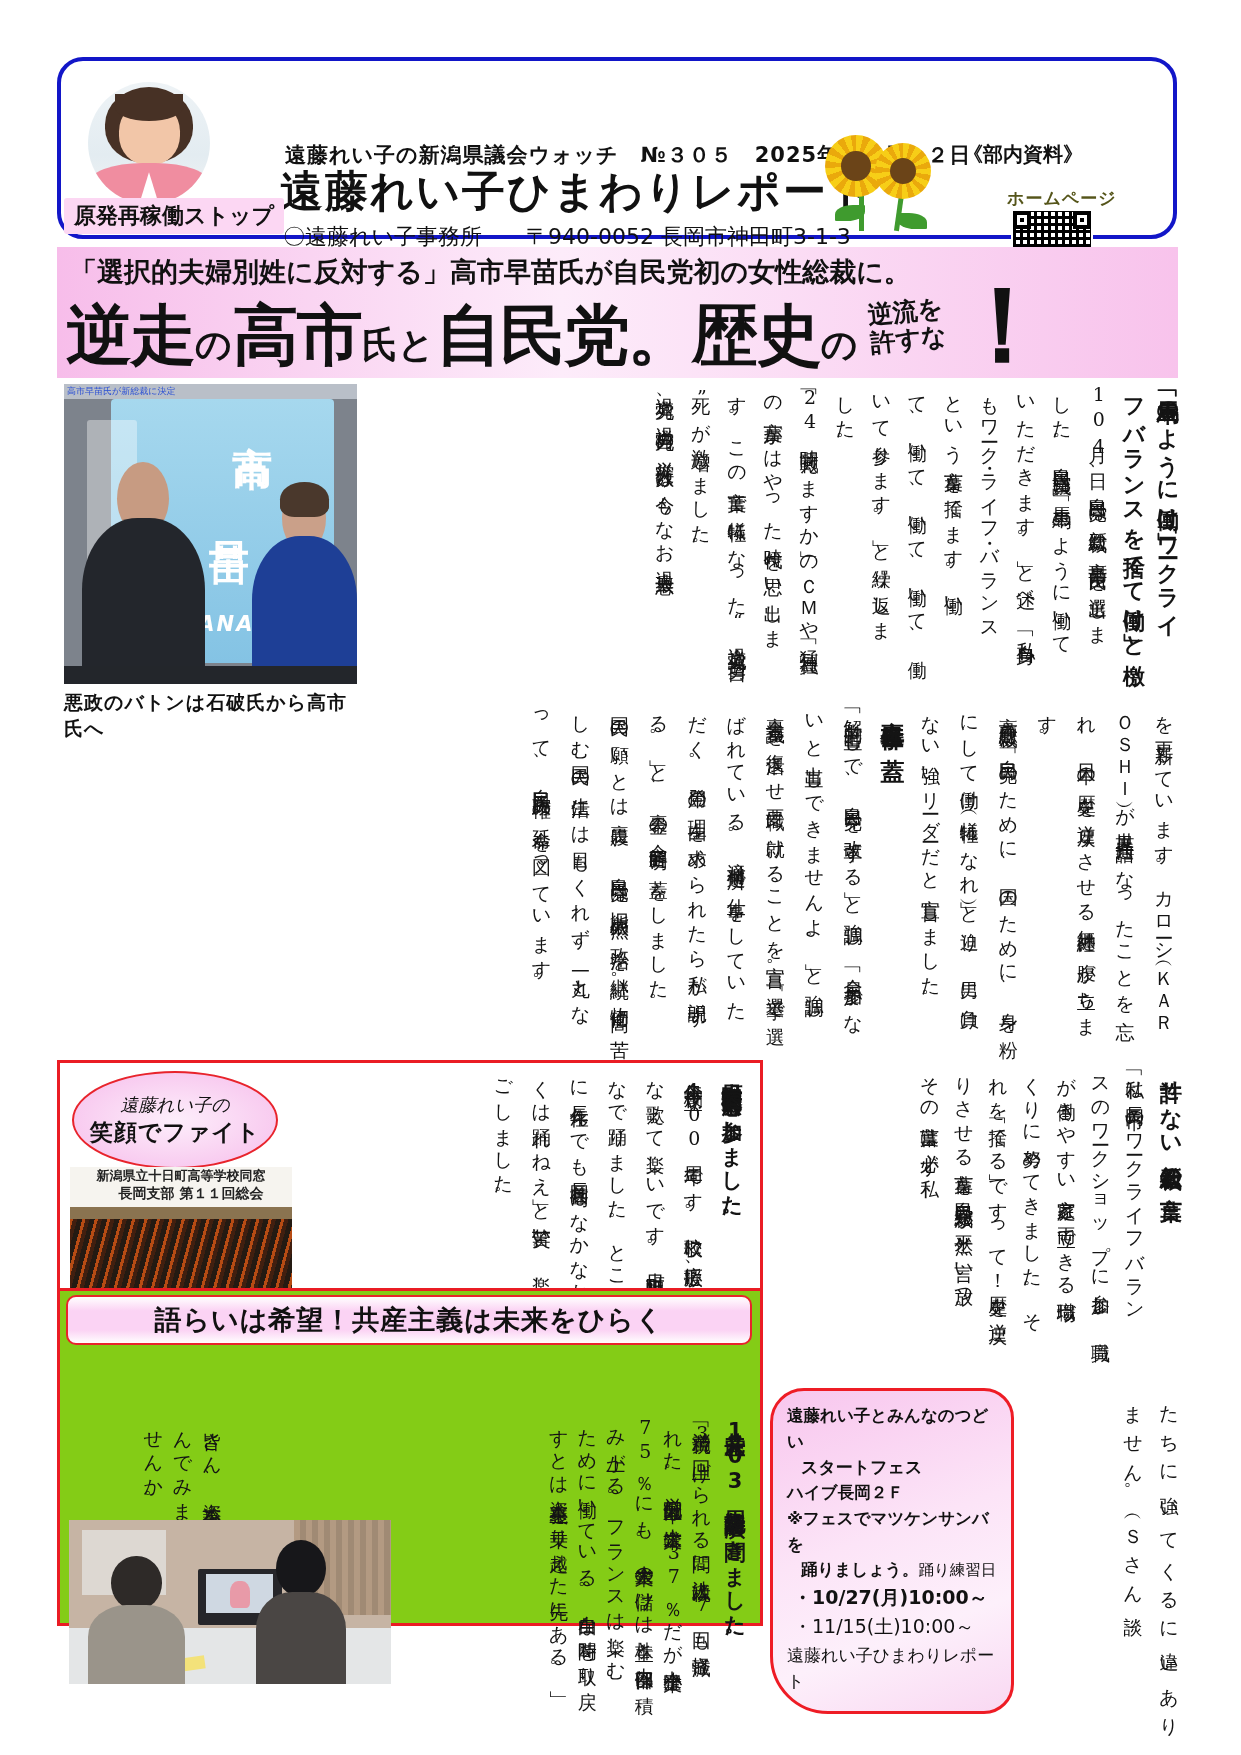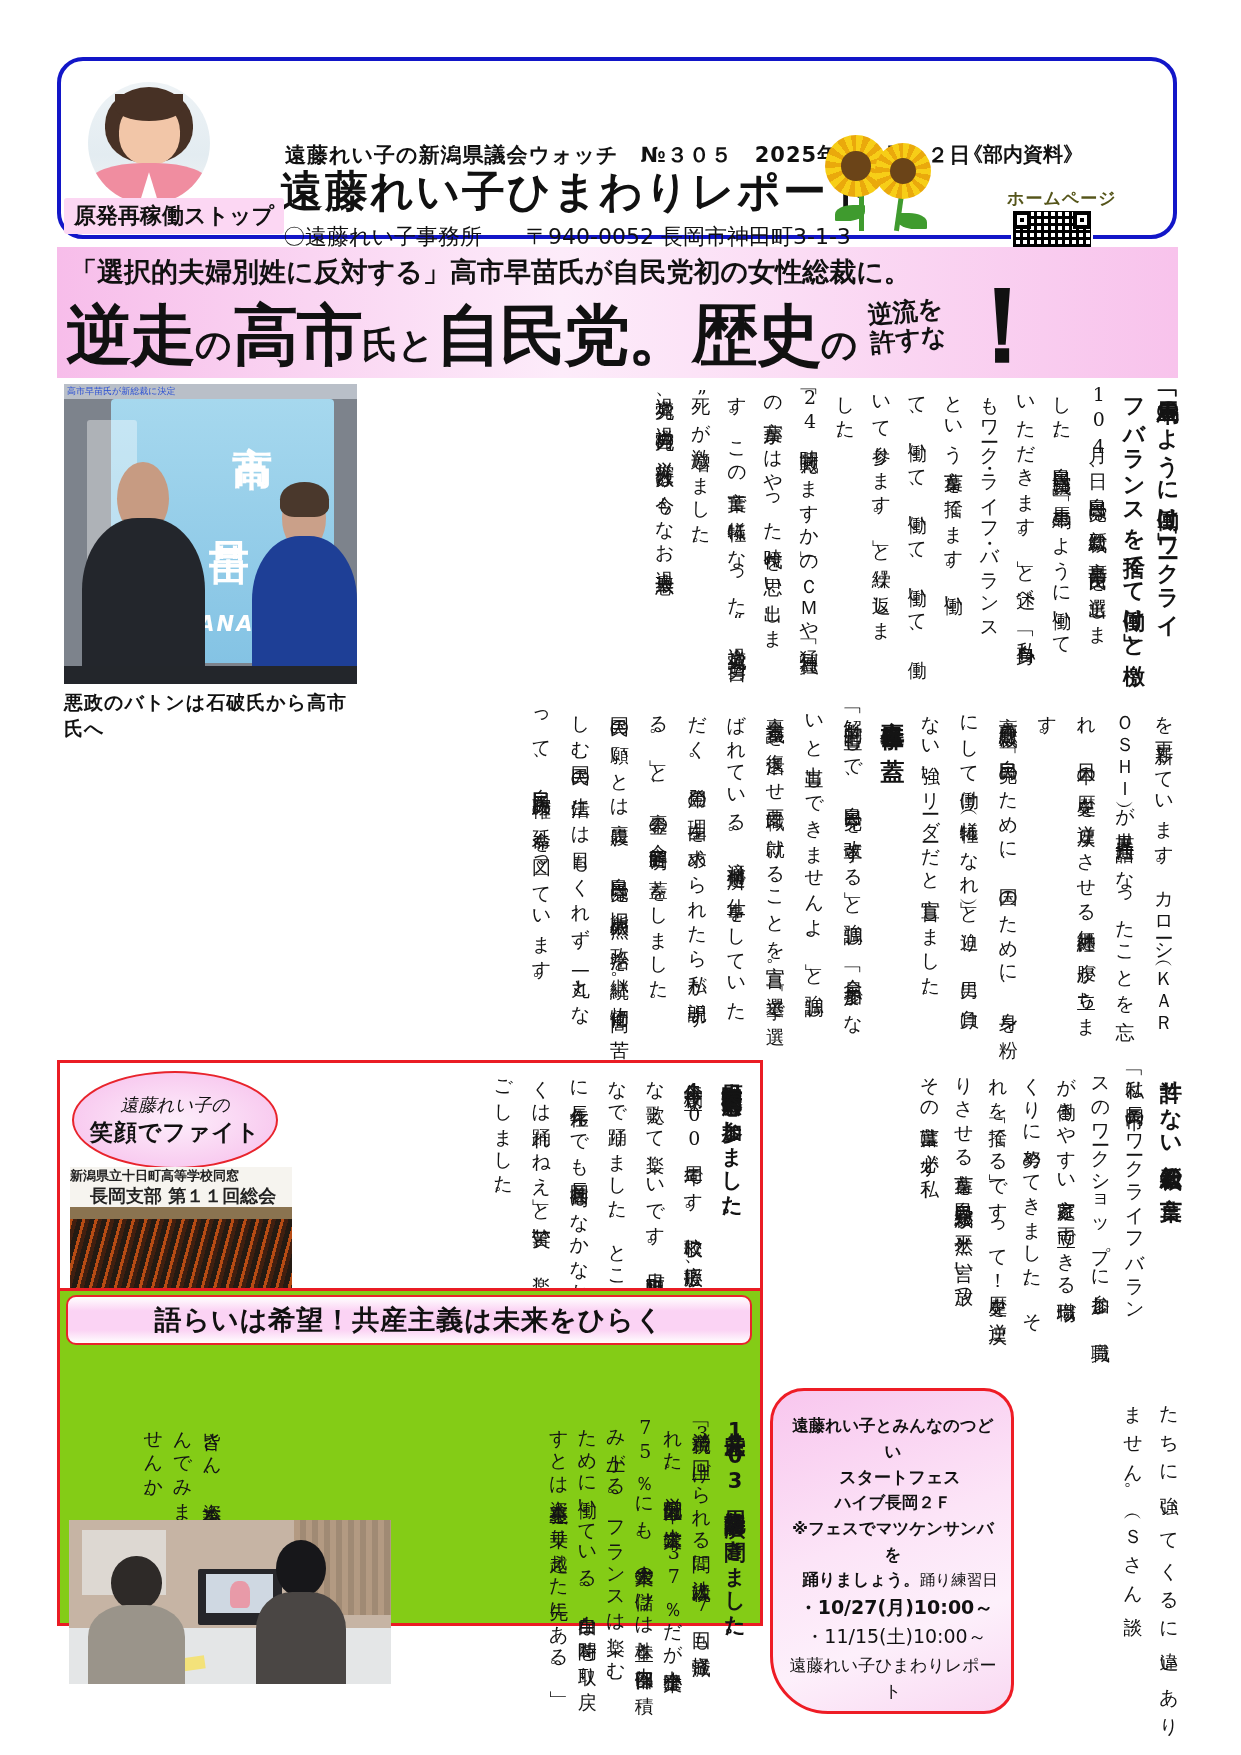--- a/index.html
+++ b/index.html
@@ -65,23 +65,23 @@
   
   #caption1{left:64px;top:690px;width:300px;font-size:19px;font-weight:bold;letter-spacing:1px;}
   
   #fight-box{left:57px;top:1060px;width:700px;height:297px;border:3px solid #ea1c24;background:#fff;}
   #fight-oval{position:absolute;left:12px;top:8px;width:202px;height:94px;border:2px solid #e8242c;border-radius:50%;
       background:radial-gradient(ellipse at center,#fdeefb 0%,#f8c9ef 75%,#f4b7e8 100%);
       display:flex;flex-direction:column;align-items:center;justify-content:center;}
   #fight-oval .l1{font-family:"DejaVu Serif",serif;font-style:italic;font-size:18px;}
   #fight-oval .l2{font-weight:bold;font-size:23px;letter-spacing:1px;}
   #photoA{position:absolute;left:10px;top:104px;width:222px;height:186px;background:#171310;overflow:hidden;}
-  #photoA .banner{position:absolute;left:0;top:0;width:100%;height:40px;background:#f6f4ef;font-weight:bold;color:#222;}
+  #photoA .banner{position:absolute;left:0;top:0;width:100%;height:40px;background:#f6f4ef;text-align:center;font-weight:bold;color:#222;}
   #photoA .banner .b1{font-size:13px;line-height:1.45;}
-  #photoA .banner .b2{font-size:18px;line-height:1.1;margin-left:20px;}
+  #photoA .banner .b2{font-size:14px;line-height:1.1;margin-left:20px;}
   #photoA .frame{position:absolute;left:0;top:40px;width:100%;height:12px;background:#8a7350;}
   #photoA .grass{position:absolute;left:0;top:52px;width:100%;height:84px;background:
       repeating-linear-gradient(105deg,rgba(208,84,20,.85) 0 3px,rgba(120,40,10,.35) 3px 7px,transparent 7px 12px),#241a12;}
   #photoA .crowd{position:absolute;left:0;bottom:0;width:100%;height:54px;display:flex;align-items:flex-end;justify-content:space-around;}
   .attendee{width:30px;height:44px;position:relative;}
   .attendee .hd{position:absolute;left:22%;top:0;width:56%;height:40%;border-radius:50%;}
   .attendee .sh{position:absolute;left:0;bottom:0;width:100%;height:56%;border-radius:40% 40% 0 0;}
   #fight-article{left:332px;top:1067px;width:418px;height:284px;font-size:19px;letter-spacing:2px;line-height:2.0;}
   #fight-article .hl{font-size:21px;letter-spacing:1px;line-height:1.75;}
   
@@ -102,21 +102,21 @@
   #photoB .p1{position:absolute;left:6%;bottom:0;width:30%;height:78%;}
   #photoB .p1 .hd{position:absolute;left:24%;top:0;width:52%;height:42%;border-radius:50%;background:#2e2a28;}
   #photoB .p1 .sh{position:absolute;left:0;bottom:0;width:100%;height:62%;border-radius:40% 40% 0 0;background:#9a948a;}
   #photoB .p2{position:absolute;right:14%;bottom:0;width:28%;height:88%;}
   #photoB .p2 .hd{position:absolute;left:22%;top:0;width:56%;height:40%;border-radius:50%;background:#17171a;}
   #photoB .p2 .sh{position:absolute;left:0;bottom:0;width:100%;height:64%;border-radius:40% 40% 0 0;background:#4a4644;}
   #photoB .paper{position:absolute;left:30%;bottom:8%;width:12%;height:8%;background:#f3e27a;transform:rotate(-8deg);}
   
   #event-box{left:770px;top:1388px;width:244px;height:326px;border:3px solid #ee1c25;border-radius:34px 30px 30px 58px;
       background:linear-gradient(160deg,#f8c6ee 0%,#fce4f7 45%,#fdf0fb 72%,#f9d8f2 100%);
-      padding:22px 12px 0 14px;box-sizing:border-box;text-align:center;}
+      padding:12px 12px 0 14px;box-sizing:border-box;}
   #event-box div{line-height:1.55;}
   .ev-b{font-weight:bold;font-size:16.5px;}
   .ev-b2{font-weight:bold;font-size:17px;text-indent:14px;}
   .ev-n{font-size:19px;}
   .ev-n2{font-size:17px;}
   .ev-mix b{font-size:16.5px;}
   .ev-mix span{font-size:15.5px;}
 </style>
 </head>
 <body>

